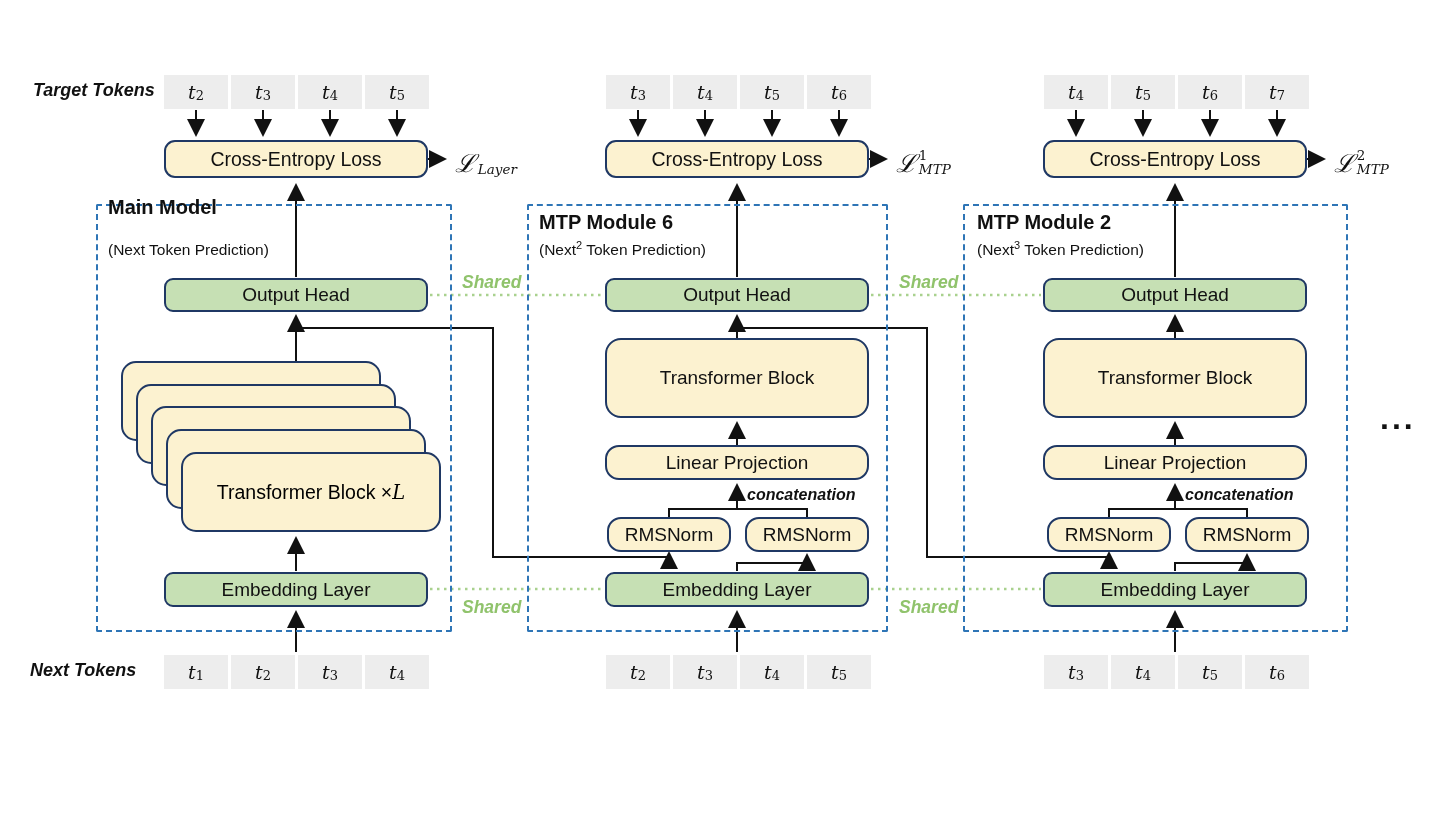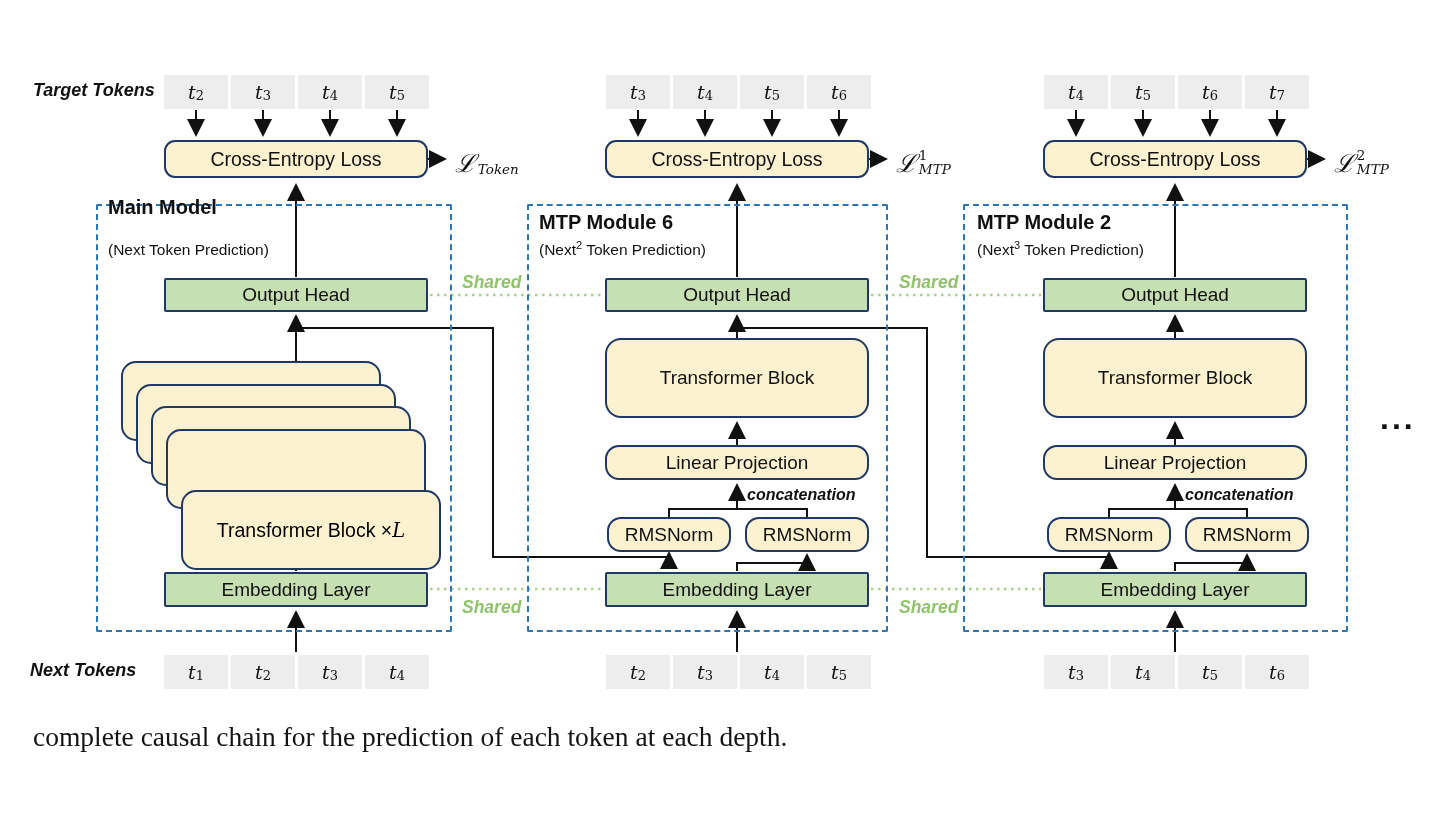--- a/index.html
+++ b/index.html
@@ -5,26 +5,26 @@
   * { margin:0; padding:0; box-sizing:border-box; }
   html,body { width:1440px; height:819px; background:#ffffff; overflow:hidden;
               font-family:"Liberation Sans", sans-serif; }
   .stage { position:relative; width:1440px; height:819px; background:#fff; }
 
   svg.wires { position:absolute; left:0; top:0; width:1440px; height:720px; }
 
   .box { position:absolute; display:flex; align-items:center; justify-content:center;
          border:2px solid #1f3864; font-size:19px; color:#111; white-space:nowrap; }
   .cream { background:#fcf2d0; border-radius:14px; }
-  .green { background:#c6e0b4; border-radius:2px; }
+  .green { background:#c6e0b4; border-radius:9px; }
   .ce    { border-radius:11px; font-size:19.5px; }
   .tb    { border-radius:16px; }
   .stackb{ position:absolute; width:260px; height:80px; background:#fcf2d0;
            border:2px solid #1f3864; border-radius:15px; }
-  .stackb.front { display:flex; align-items:center; justify-content:center; font-size:19.5px;margin-top:38px; }
+  .stackb.front { display:flex; align-items:center; justify-content:center; font-size:19.5px; }
 
   .tok { position:absolute; width:64px; height:34px; background:#ededed;
          display:flex; align-items:center; justify-content:center;
          font-family:"DejaVu Serif", serif; font-size:19px; color:#111; }
   .tok i { font-style:italic; }
   .tok sub { font-size:13px; line-height:0; position:relative; bottom:-4px; }
 
   .side-label { position:absolute; font-style:italic; font-weight:600; font-size:18px; color:#111; }
 
   .module { position:absolute; border:2.5px dashed #2e75b6; border-radius:2px; background:transparent; }
@@ -143,21 +143,21 @@
       <sub>5</sub>
     </div>
 
   <div class="box cream ce" style="left:164px;top:140px;width:264px;height:38px">
     <span>Cross-Entropy Loss</span>
   </div>
   <div class="loss" style="left:455px;top:145px">
     <span class="lsym">ℒ</span>
     <span class="supsub">
         <span class="lsup"></span>
-        <span class="lsub">Token</span>
+        <span class="lsub">Layer</span>
       </span>
   </div>
 
   <div class="module" style="left:96px;top:204px;width:356px;height:428px"></div>
   <div class="mtitle" style="left:108px;top:196px">Main Model</div>
   <div class="msub" style="left:108px;top:239px">
     <span>(Next</span><sup></sup><span> Token Prediction)</span>
   </div>
 
   <div class="box green" style="left:164px;top:278px;width:264px;height:34px">
@@ -338,17 +338,16 @@
       <sub>5</sub>
     </div>
   <div class="tok" style="left:1245px;top:655px">
       <i>t</i>
       <sub>6</sub>
     </div>
 
   <div class="dots" style="left:1380px;top:400px">...</div>
 
   <div class="caption">
-    <div class="l2">complete causal chain for the prediction of each token at each depth.</div>
   </div>
 
 
 </div>
 
 </body></html>

